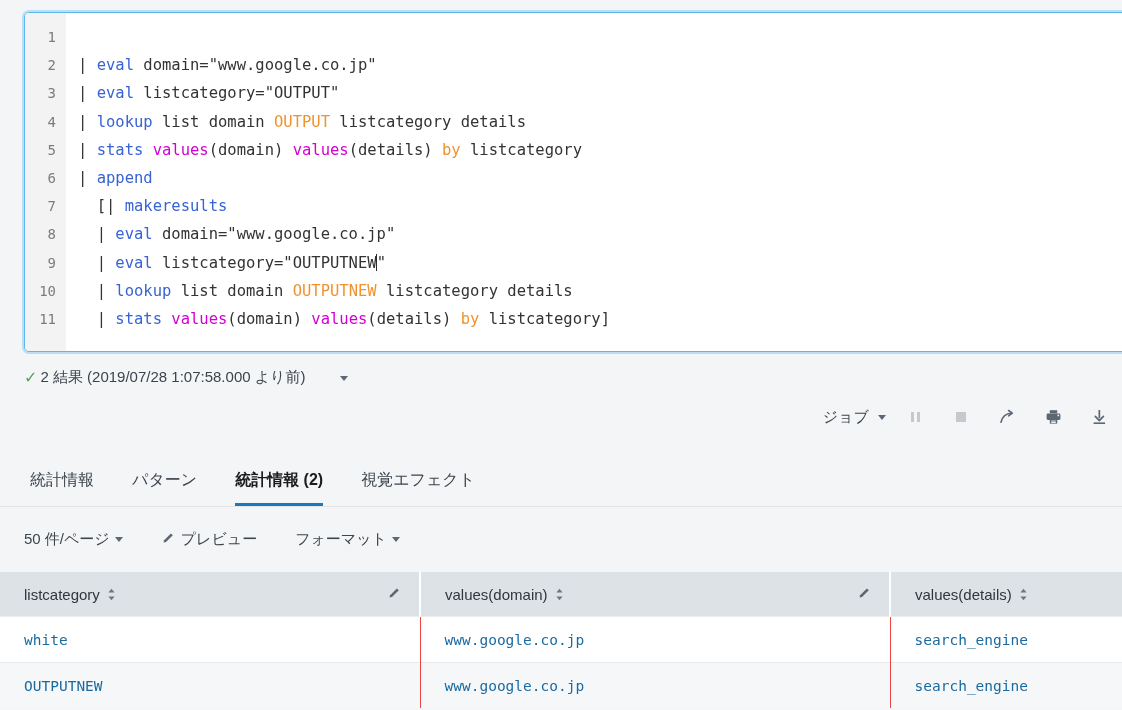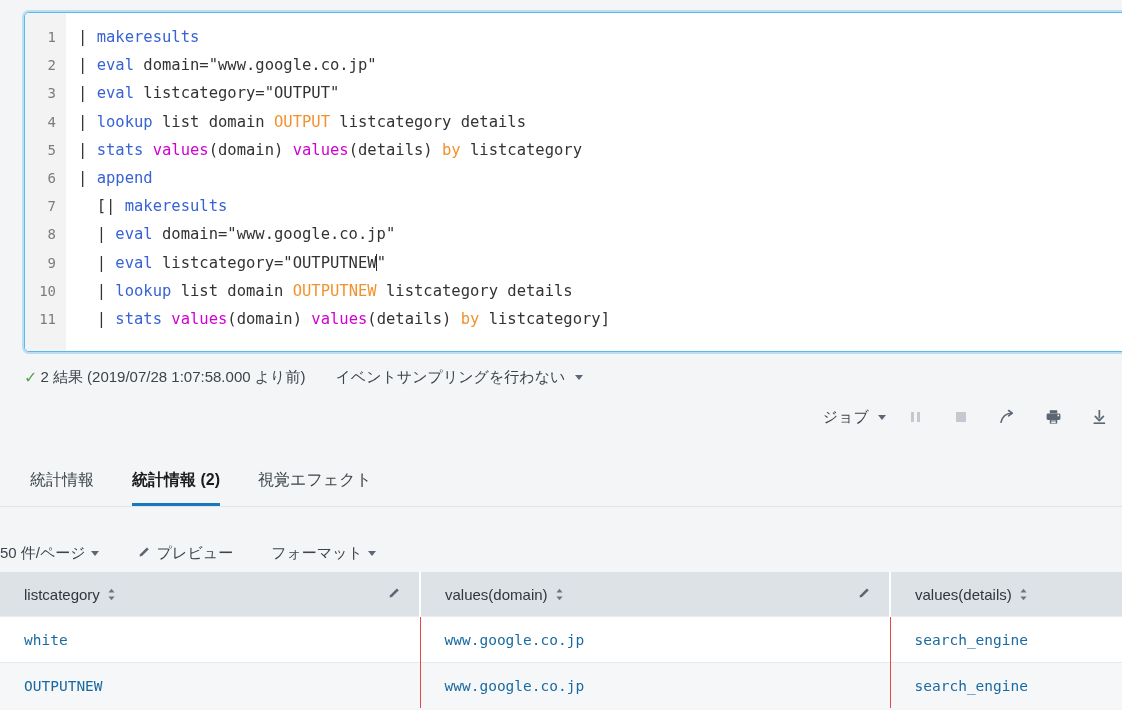--- a/index.html
+++ b/index.html
@@ -169,25 +169,26 @@
     right: 19px;
     bottom: -1px;
     height: 3px;
     background: #1877bd;
   }
 
   
   .table-toolbar {
     position: absolute;
     left: 0;
-    top: 528px;
+    top: 514px;
     width: 1122px;
     height: 50px;
     display: flex;
     align-items: center;
+    padding-left: 24px;
     box-sizing: border-box;
     font-size: 15px;
     color: #3c444d;
   }
   .tt-item {
     margin-right: 38px;
     cursor: pointer;
     display: flex;
     align-items: center;
     white-space: nowrap;
@@ -248,39 +249,38 @@
   .col-1 { width: 420px; }
   .col-2 { width: 470px; }
   .col-3 { width: 232px; }
 </style>
 </head>
 <body>
 
 <div class="editor-wrap">
   <div class="gutter"></div>
   <div class="code-area" id="code-area">
-      <div class="code-line"><span class="ln">1</span><span class="code-text"><span class="tok-plain">| </span><span class="tok-cmd">makeresults</span></span></div>
+      <div class="code-line"><span class="ln">1</span></div>
       <div class="code-line"><span class="ln">2</span><span class="code-text"><span class="tok-plain">| </span><span class="tok-cmd">eval</span><span class="tok-plain"> domain="www.google.co.jp"</span></span></div>
       <div class="code-line"><span class="ln">3</span><span class="code-text"><span class="tok-plain">| </span><span class="tok-cmd">eval</span><span class="tok-plain"> listcategory="OUTPUT"</span></span></div>
       <div class="code-line"><span class="ln">4</span><span class="code-text"><span class="tok-plain">| </span><span class="tok-cmd">lookup</span><span class="tok-plain"> list domain </span><span class="tok-kw">OUTPUT</span><span class="tok-plain"> listcategory details</span></span></div>
       <div class="code-line"><span class="ln">5</span><span class="code-text"><span class="tok-plain">| </span><span class="tok-cmd">stats</span><span class="tok-plain"> </span><span class="tok-fn">values</span><span class="tok-plain">(domain) </span><span class="tok-fn">values</span><span class="tok-plain">(details) </span><span class="tok-kw">by</span><span class="tok-plain"> listcategory</span></span></div>
       <div class="code-line"><span class="ln">6</span><span class="code-text"><span class="tok-plain">| </span><span class="tok-cmd">append</span></span></div>
       <div class="code-line"><span class="ln">7</span><span class="code-text"><span class="tok-plain">  [| </span><span class="tok-cmd">makeresults</span></span></div>
       <div class="code-line"><span class="ln">8</span><span class="code-text"><span class="tok-plain">  | </span><span class="tok-cmd">eval</span><span class="tok-plain"> domain="www.google.co.jp"</span></span></div>
       <div class="code-line"><span class="ln">9</span><span class="code-text"><span class="tok-plain">  | </span><span class="tok-cmd">eval</span><span class="tok-plain"> listcategory="OUTPUTNEW</span><span class="caret"></span><span class="tok-plain">"</span></span></div>
       <div class="code-line"><span class="ln">10</span><span class="code-text"><span class="tok-plain">  | </span><span class="tok-cmd">lookup</span><span class="tok-plain"> list domain </span><span class="tok-kw">OUTPUTNEW</span><span class="tok-plain"> listcategory details</span></span></div>
       <div class="code-line"><span class="ln">11</span><span class="code-text"><span class="tok-plain">  | </span><span class="tok-cmd">stats</span><span class="tok-plain"> </span><span class="tok-fn">values</span><span class="tok-plain">(domain) </span><span class="tok-fn">values</span><span class="tok-plain">(details) </span><span class="tok-kw">by</span><span class="tok-plain"> listcategory]</span></span></div>
     </div>
 </div>
 
 <div class="result-bar">
   <span class="check-icon">✓</span>
   <span class="result-count">2 結果 (2019/07/28 1:07:58.000 より前)</span>
   <span class="sampling">
-    <span>イベントサンプリングを行わない</span>
     <span class="caret-dn"></span>
   </span>
 </div>
 
 <div class="job-toolbar">
   <div class="job-btn">
     <span>ジョブ</span>
     <span class="caret-dn"></span>
   </div>
 
@@ -319,20 +319,21 @@
     <svg width="17" height="16" viewBox="0 0 17 16" aria-hidden="true">
       <rect x="7.5" y="1" width="1.7" height="8.2" fill="#5c6773"></rect>
       <path d="M4.3 7.4 L8.35 11.6 L12.4 7.4" stroke="#5c6773" stroke-width="1.7" fill="none" stroke-linecap="round" stroke-linejoin="round"></path>
       <rect x="2.6" y="13.4" width="11.5" height="1.6" fill="#5c6773"></rect>
     </svg>
   </div>
 </div>
 
 <div class="tabs" id="tab-strip">
     <div class="tab">統計情報</div>
+    <div class="tab">パターン</div>
     <div class="tab active">統計情報 (2)</div>
     <div class="tab">視覚エフェクト</div>
   </div>
 
 <div class="table-toolbar">
   <div class="tt-item">
     <span>50 件/ページ</span>
     <span class="caret-dn"></span>
   </div>
   <div class="tt-item">

